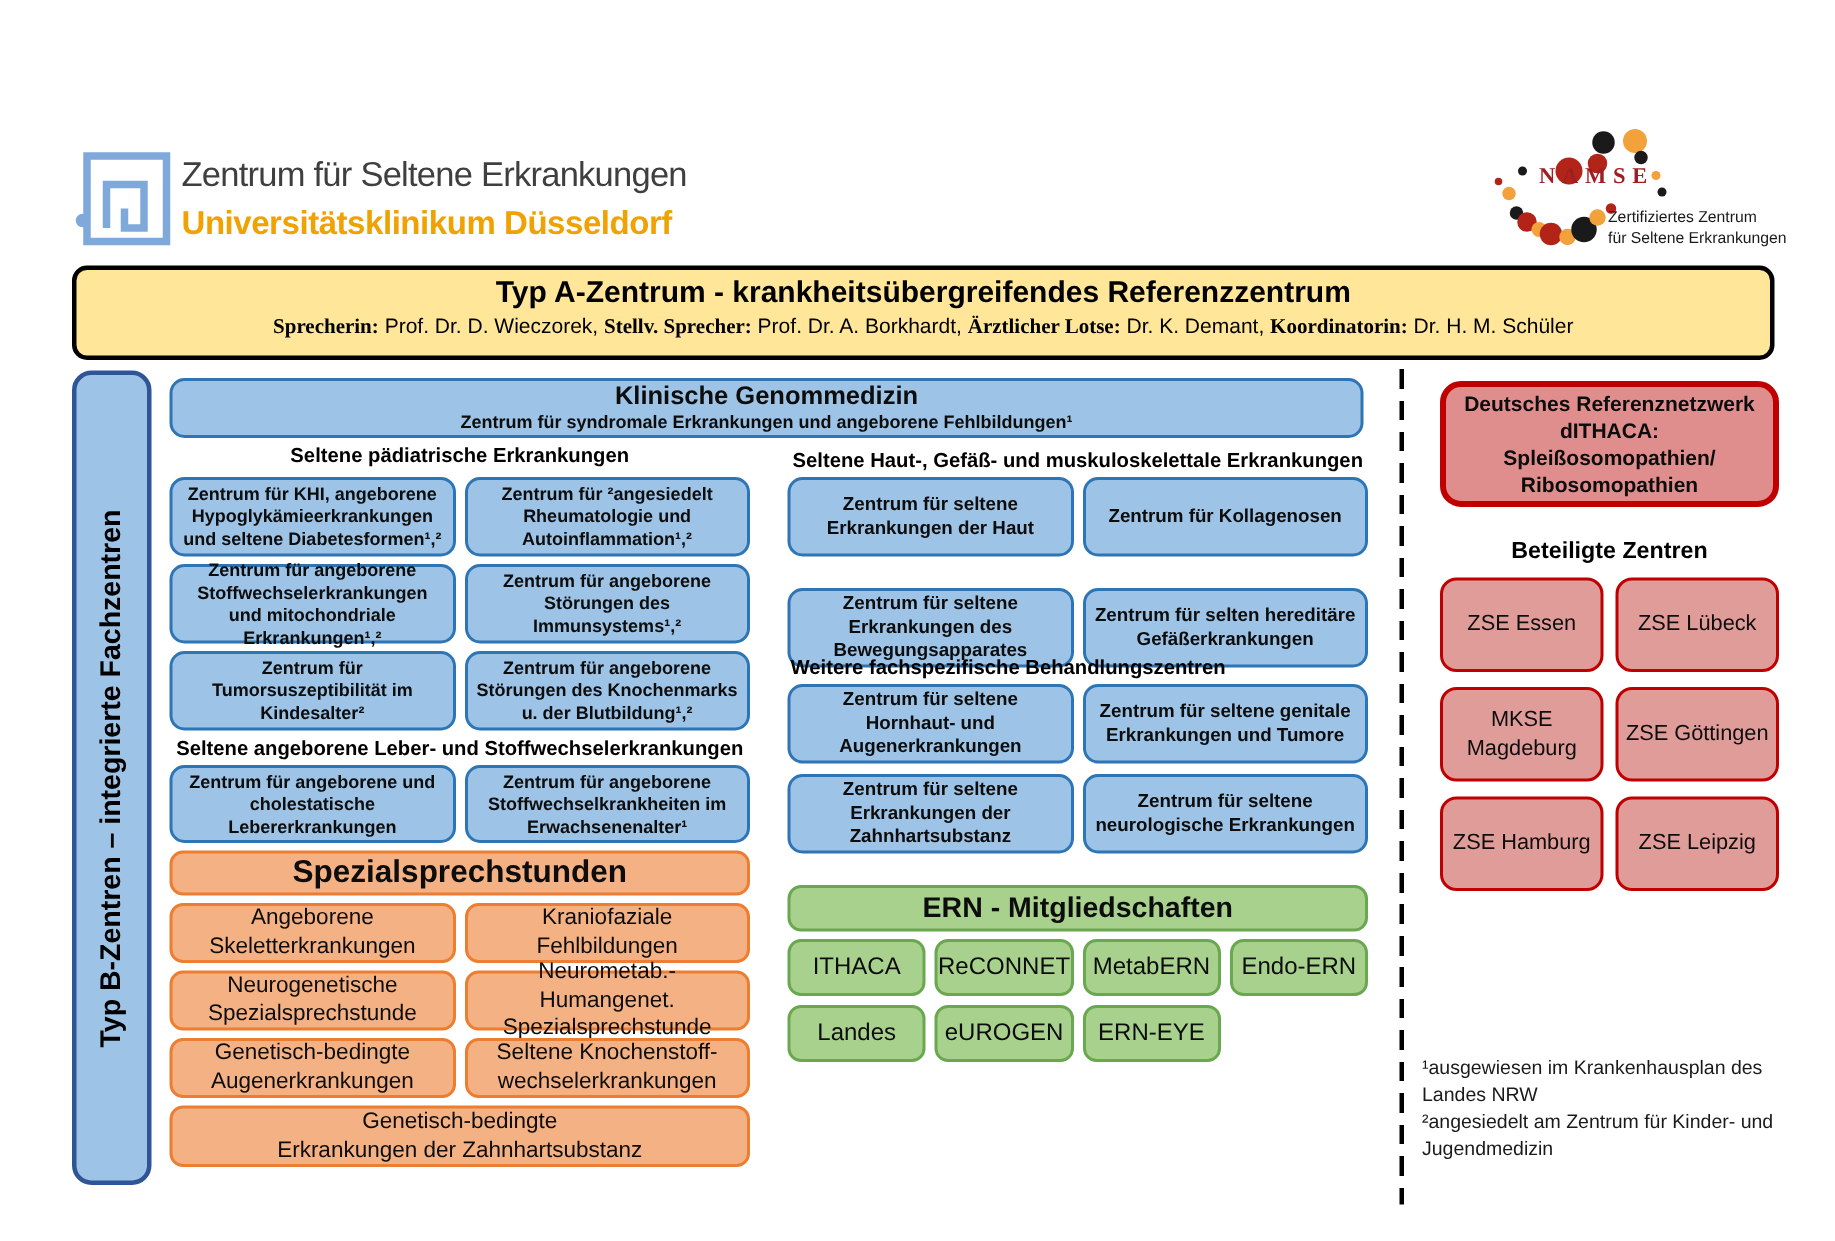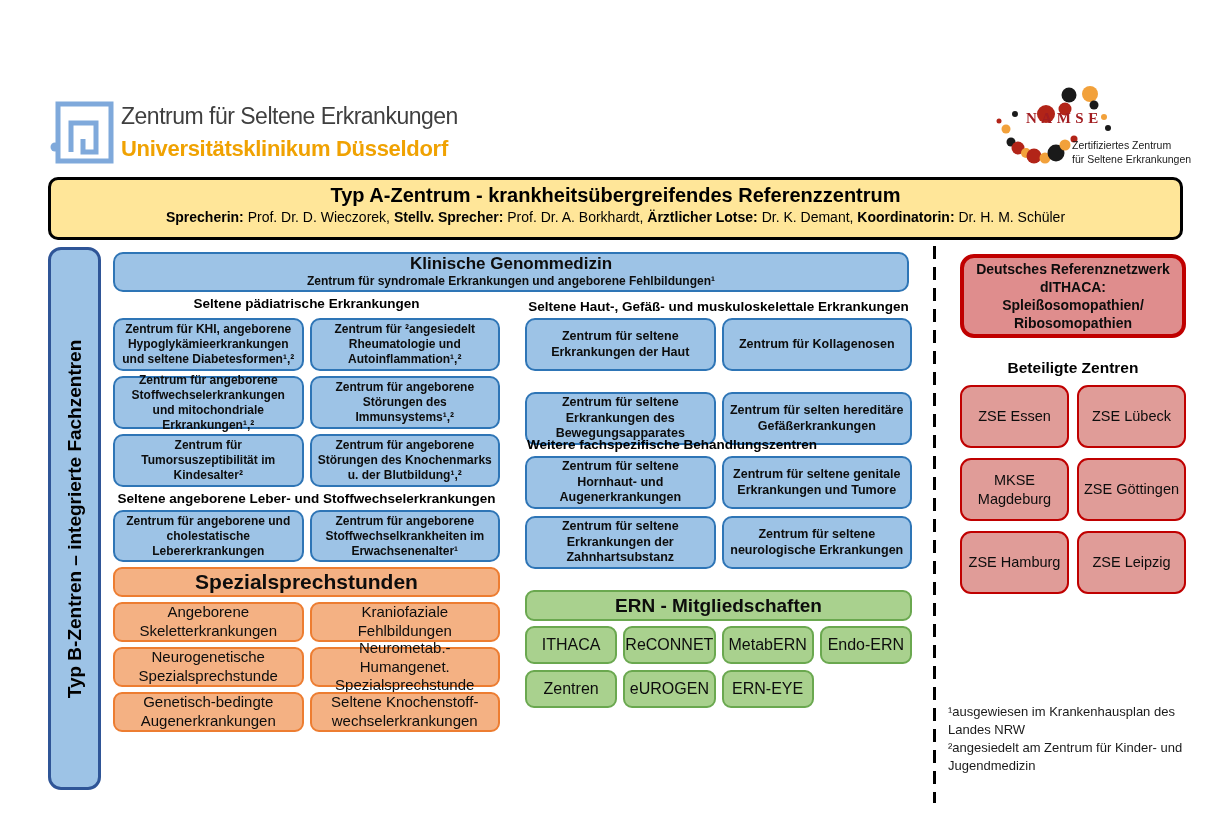--- a/index.html
+++ b/index.html
@@ -13,21 +13,21 @@
   .logo-line2 { font-size:22px; font-weight:bold; color:#f0a202; letter-spacing:-0.3px; line-height:30px; margin-top:3px; }
   .namse { position:absolute; left:993px; top:86px; width:205px; height:85px; }
   .namse svg { position:absolute; left:0; top:0; }
   .namse-name { position:absolute; left:33px; top:24px; font-family:"Liberation Serif", serif; font-weight:bold; font-size:15px; letter-spacing:4.5px; color:#a21d21; }
   .namse-caption { position:absolute; left:79px; top:52px; font-size:10.5px; line-height:1.35; color:#1a1a1a; white-space:nowrap; }
 
   
   .banner { position:absolute; left:48px; top:177px; width:1135px; height:63px; background:#ffe699; border:3px solid #000; border-radius:10px; text-align:center; }
   .banner-title { font-size:20px; font-weight:bold; color:#000; margin-top:4px; }
   .banner-people { font-size:14px; color:#000; margin-top:2px; white-space:nowrap; }
-  .banner-people b { font-weight:bold; }
+  .banner-people b { font-weight:bold;font-family:Liberation Serif, serif; }
 
   
   .sidebar { position:absolute; left:48px; top:247px; width:53px; height:543px; background:#9dc3e6; border:3px solid #2f5597; border-radius:13px; }
   .sidebar-label { position:absolute; left:50%; top:50%; transform:translate(-50%,-50%) rotate(-90deg); white-space:nowrap; font-size:19px; font-weight:bold; color:#000; }
 
   
   .bluebox { background:#9dc3e6; border:2px solid #2e75b6; border-radius:10px; display:flex; align-items:center; justify-content:center; text-align:center; font-weight:bold; color:#0d0d0d; padding:2px 5px; line-height:1.25; }
   .sm { font-size:12px; }
   .md { font-size:12.5px; }
   .orangebox { background:#f4b183; border:2px solid #ed7d31; border-radius:9px; display:flex; align-items:center; justify-content:center; text-align:center; font-size:15px; color:#0d0d0d; line-height:1.25; padding:2px 5px; }
@@ -138,20 +138,24 @@
 
   <div class="orangebox o-head">Spezialsprechstunden</div>
   <div class="grid2 g-spec">
     <div class="orangebox">Angeborene Skeletterkrankungen</div>
     <div class="orangebox">Kraniofaziale Fehlbildungen</div>
     <div class="orangebox">Neurogenetische Spezialsprechstunde</div>
     <div class="orangebox">Neurometab.-Humangenet. Spezialsprechstunde</div>
     <div class="orangebox">Genetisch-bedingte Augenerkrankungen</div>
     <div class="orangebox">Seltene Knochenstoff-wechselerkrankungen</div>
   </div>
+  <div class="orangebox o-wide">
+    <div>Genetisch-bedingte</div>
+    <div>Erkrankungen der Zahnhartsubstanz</div>
+  </div>
 
   <div class="heading" style="left:525px; top:299px; width:387px;">Seltene Haut-, Gefäß- und muskuloskelettale Erkrankungen</div>
   <div class="grid2 g-skin">
     <div class="bluebox md">Zentrum für seltene Erkrankungen der Haut</div>
     <div class="bluebox md">Zentrum für Kollagenosen</div>
     <div class="bluebox md">Zentrum für seltene Erkrankungen des Bewegungsapparates</div>
     <div class="bluebox md">Zentrum für selten hereditäre Gefäßerkrankungen</div>
   </div>
 
   <div class="heading" style="left:527px; top:437px; width:387px; text-align:left;">Weitere fachspezifische Behandlungszentren</div>
@@ -161,21 +165,21 @@
     <div class="bluebox md">Zentrum für seltene Erkrankungen der Zahnhartsubstanz</div>
     <div class="bluebox md">Zentrum für seltene neurologische Erkrankungen</div>
   </div>
 
   <div class="greenbox e-head">ERN - Mitgliedschaften</div>
   <div class="grid4 g-ern">
     <div class="greenbox">ITHACA</div>
     <div class="greenbox">ReCONNET</div>
     <div class="greenbox">MetabERN</div>
     <div class="greenbox">Endo-ERN</div>
-    <div class="greenbox">Zentren</div>
+    <div class="greenbox">Landes</div>
     <div class="greenbox">eUROGEN</div>
     <div class="greenbox">ERN-EYE</div>
   </div>
 
   <div class="divider"></div>
 
   <div class="network">
     <div>Deutsches Referenznetzwerk</div>
     <div>dITHACA:</div>
     <div>Spleißosomopathien/</div>

